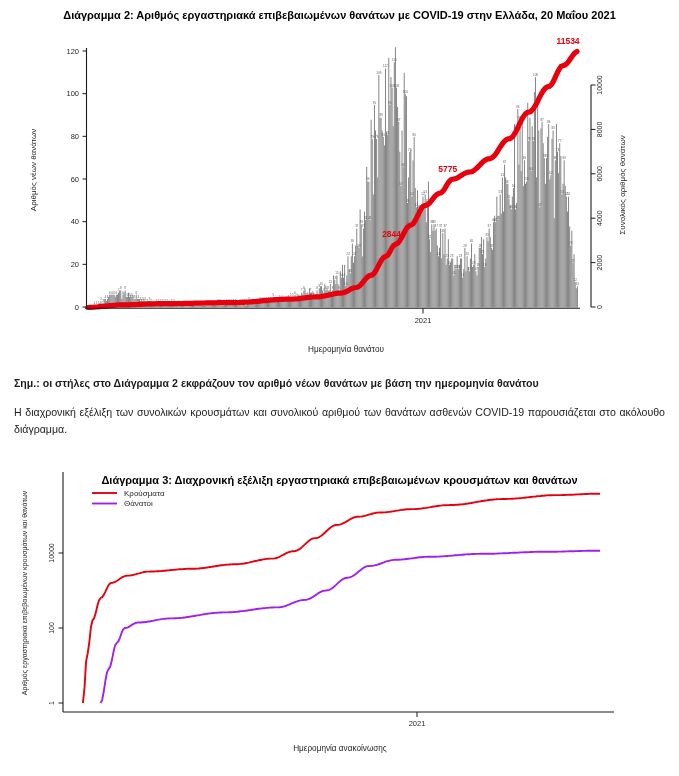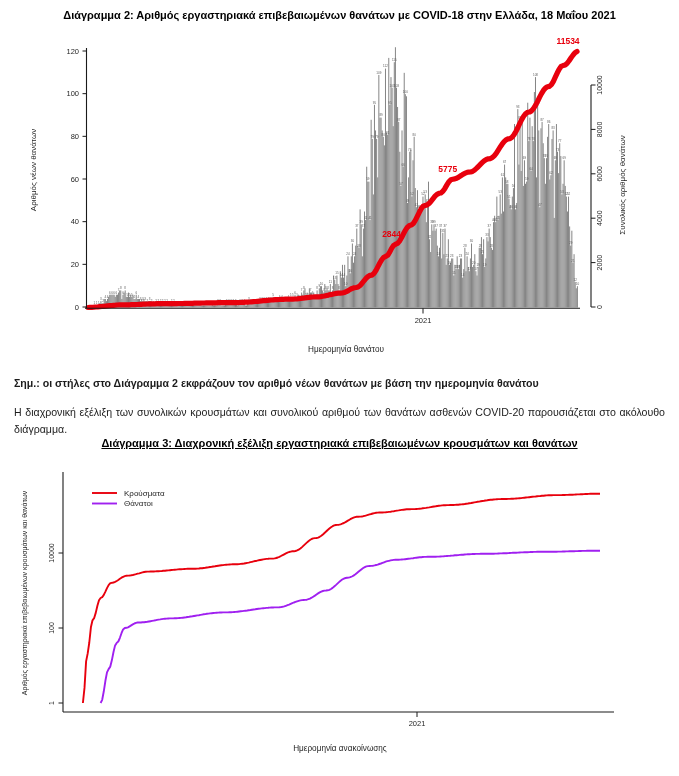--- a/index.html
+++ b/index.html
@@ -1,29 +1,29 @@
 <!DOCTYPE html>
 <html><head>
 <meta charset="utf-8">
 <style>
   html,body{margin:0;padding:0;background:#ffffff;}
   body{width:679px;height:776px;position:relative;font-family:"Liberation Sans",sans-serif;color:#1a1a1a;overflow:hidden;}
   .fig-title{position:absolute;left:0;width:679px;text-align:center;font-weight:bold;font-size:11px;color:#000;}
   #title1{top:9px;}
-  #title2{top:437px;text-decoration:underline;}
+  #title2{top:474px;}
   .doc-text{position:absolute;left:14px;width:651px;font-size:10.6px;color:#1c1c1c;}
   #note1{top:377px;font-weight:bold;}
   #para1{top:404px;text-align:justify;line-height:1.62;}
   #charts{position:absolute;left:0;top:0;}
   svg text{font-family:"Liberation Sans",sans-serif;}
 </style>
 </head>
 <body>
 
-<div id="title1" class="fig-title">Διάγραμμα 2: Αριθμός εργαστηριακά επιβεβαιωμένων θανάτων με COVID-18 στην Ελλάδα, 18 Μαΐου 2021</div>
+<div id="title1" class="fig-title">Διάγραμμα 2: Αριθμός εργαστηριακά επιβεβαιωμένων θανάτων με COVID-19 στην Ελλάδα, 20 Μαΐου 2021</div>
 
 <svg id="charts" width="679" height="776" viewBox="0 0 679 776">
     <g>
       <g>
         <rect x="92.72" y="305.37" width="0.95" height="2.13" fill="#7f7f7f"></rect>
         <rect x="93.82" y="305.37" width="0.95" height="2.13" fill="#7f7f7f"></rect>
         <rect x="94.93" y="305.37" width="0.95" height="2.13" fill="#7f7f7f"></rect>
         <rect x="96.03" y="305.37" width="0.95" height="2.13" fill="#7f7f7f"></rect>
         <rect x="97.13" y="305.37" width="0.95" height="2.13" fill="#7f7f7f"></rect>
         <rect x="98.23" y="305.37" width="0.95" height="2.13" fill="#7f7f7f"></rect>
@@ -745,14 +745,14 @@
       <g>
         <line x1="92" y1="493" x2="117" y2="493" stroke="#e8000d" stroke-width="1.9"></line>
         <text x="124" y="495.8" font-size="8" fill="#262626" text-anchor="start">Κρούσματα</text>
         <line x1="92" y1="503.5" x2="117" y2="503.5" stroke="#a020f0" stroke-width="1.9"></line>
         <text x="124" y="506.3" font-size="8" fill="#262626" text-anchor="start">Θάνατοι</text>
       </g>
     </g>
   </svg>
 
 <div id="note1" class="doc-text">Σημ.: οι στήλες στο Διάγραμμα 2 εκφράζουν τον αριθμό νέων θανάτων με βάση την ημερομηνία θανάτου</div>
-<div id="para1" class="doc-text">Η διαχρονική εξέλιξη των συνολικών κρουσμάτων και συνολικού αριθμού των θανάτων ασθενών COVID-20 παρουσιάζεται στο ακόλουθο διάγραμμα.</div>
+<div id="para1" class="doc-text">Η διαχρονική εξέλιξη των συνολικών κρουσμάτων και συνολικού αριθμού των θανάτων ασθενών COVID-19 παρουσιάζεται στο ακόλουθο διάγραμμα.</div>
 <div id="title2" class="fig-title">Διάγραμμα 3: Διαχρονική εξέλιξη εργαστηριακά επιβεβαιωμένων κρουσμάτων και θανάτων</div>
 
 </body></html>

